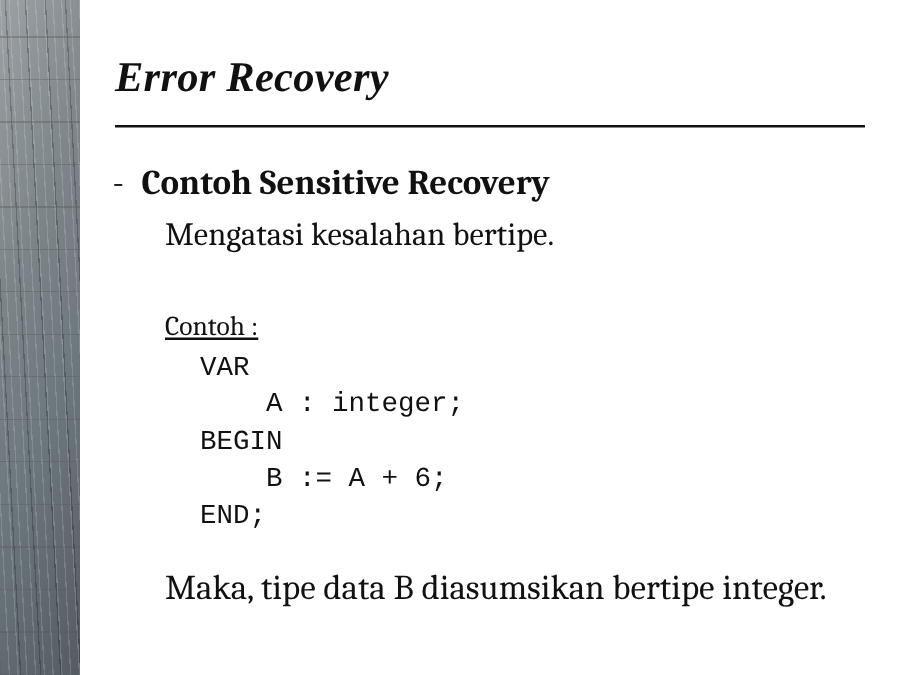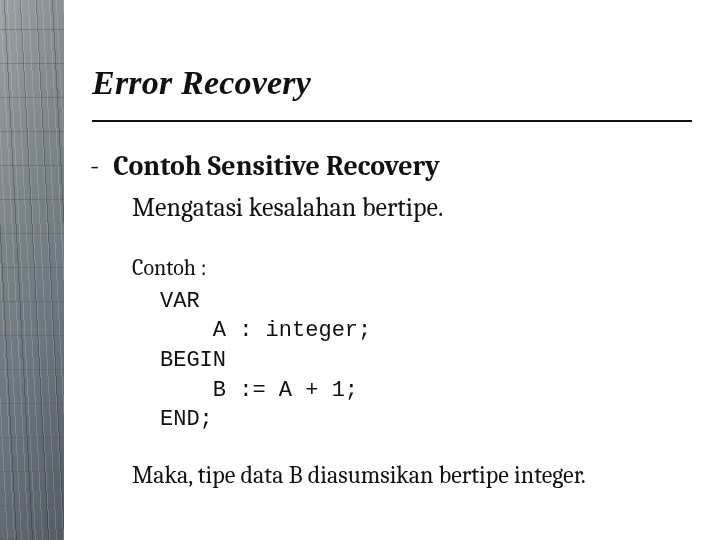--- a/index.html
+++ b/index.html
@@ -40,21 +40,20 @@
   .title-wrap {
     padding: 44px 28px 10px 28px;
   }
   .title {
     font-style: italic;
     font-weight: 600;
     font-size: 34px;
     color: #111;
     letter-spacing: 0.2px;
     font-family: Georgia, 'Times New Roman', serif;
-    margin-top: 20px;
   }
   .rule {
     margin: 8px 28px 0 28px;
     border: none;
     border-top: 2px solid #111;
   }
   .body {
     padding: 28px 36px 0 24px;
     font-family: Cambria, Georgia, 'Times New Roman', serif;
     color: #111;
@@ -74,34 +73,35 @@
     font-weight: 700;
     line-height: 1.15;
   }
   .bullet-desc {
     font-size: 26px;
     margin: 10px 0 0 44px;
     line-height: 1.25;
     font-weight: 400;
   }
   .contoh {
-    margin: 30px 0 0 44px;
+    margin: 43px 0 0 44px;
     font-size: 22px;
     font-family: Cambria, Georgia, 'Times New Roman', serif;
+    text-decoration: underline;
   }
   .code-block {
     font-family: 'Courier New', Courier, monospace;
     font-size: 22px;
     line-height: 1.35;
     margin: 6px 0 0 72px;
     white-space: pre;
   }
   .conclusion {
     margin: 26px 0 16px 44px;
-    font-size: 24px;
+    font-size: 28px;
     font-family: Cambria, Georgia, 'Times New Roman', serif;
   }
 </style>
 </head>
 <body>
 
 <div class="sidebar"></div>
 
 <div class="content">
   <div class="title-wrap">
@@ -113,18 +113,18 @@
     <div class="bullet-row">
       <span class="bullet-dash">-</span>
       <span class="bullet-head">Contoh Sensitive Recovery</span>
     </div>
     <div class="bullet-desc">Mengatasi kesalahan bertipe.</div>
 
     <div class="contoh">Contoh :</div>
     <div class="code-block">VAR
     A : integer;
 BEGIN
-    B := A + 1;
+    B := A + 6;
 END;</div>
 
     <div class="conclusion">Maka, tipe data B diasumsikan bertipe integer.</div>
   </div>
 </div>
 
 </body></html>

